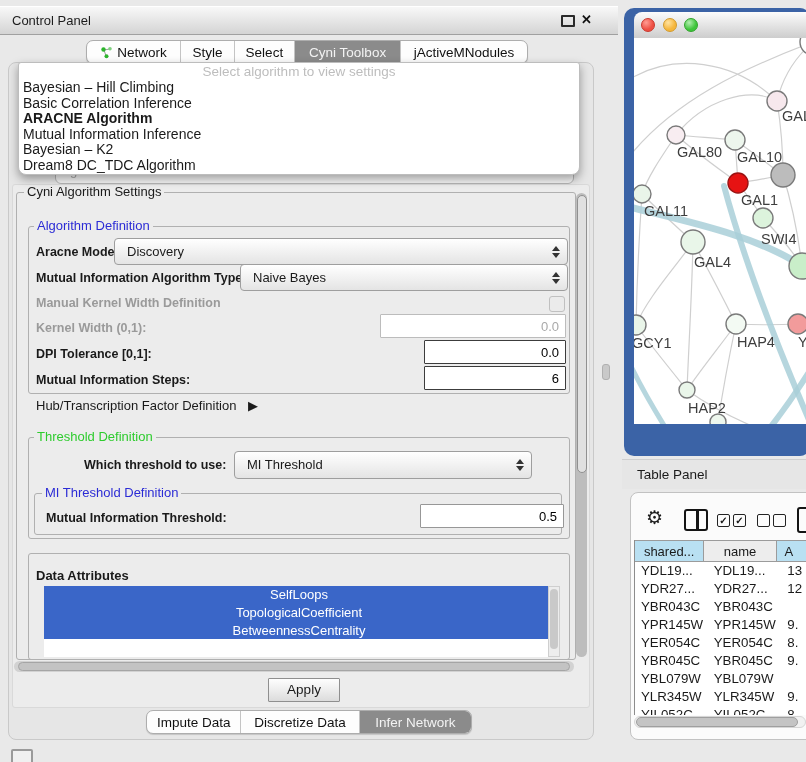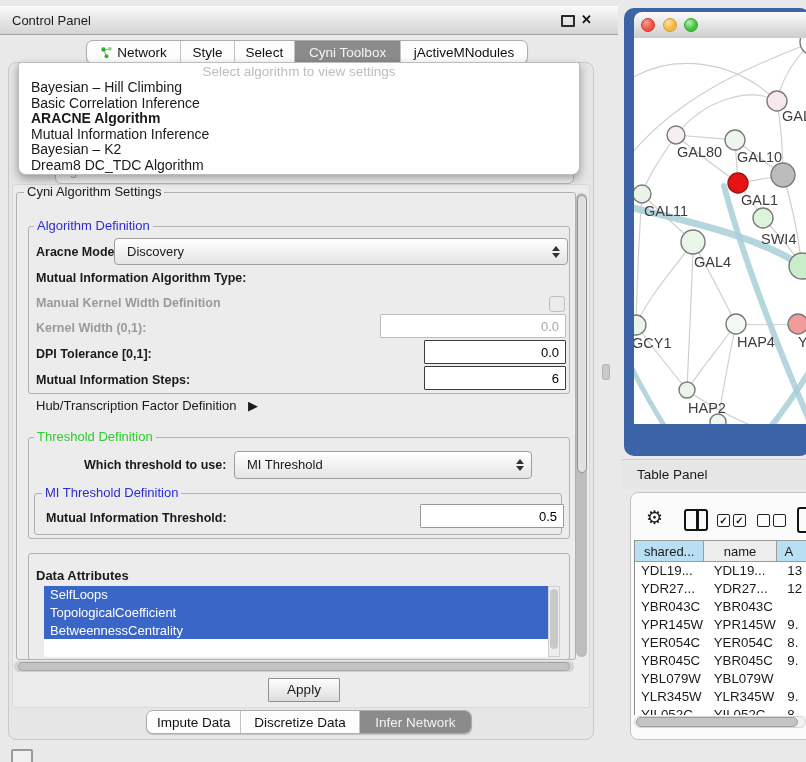--- a/index.html
+++ b/index.html
@@ -15,21 +15,21 @@
   .tabgroup{display:flex;border:1px solid #adadad;border-radius:7px;overflow:hidden;background:#fdfdfd;
             box-shadow:0 1px 1px rgba(0,0,0,.15);}
   .tabseg{display:flex;align-items:center;justify-content:center;font-size:13.5px;color:#111;
           border-right:1px solid #c4c4c4;gap:4px;}
   .tabseg:last-child{border-right:none;}
   .tabseg.sel{background:#8b8b8b;color:#f3f3f3;}
   
   .popup{background:#fff;border:1px solid #bdbdbd;border-radius:3px 3px 8px 8px;
          box-shadow:0 4px 10px rgba(0,0,0,.35);z-index:9;}
   .dd-ph{font-size:13.5px;color:#bdbdbd;text-align:center;height:17px;line-height:17px;}
-  .dd-item{font-size:14px;height:15.6px;line-height:15.6px;padding-left:12px;white-space:nowrap;}
+  .dd-item{font-size:14px;height:15.6px;line-height:15.6px;padding-left:4px;white-space:nowrap;}
   .dd-item.bold{font-weight:bold;}
   
   .outer{background:#e6e6e6;border:1px solid #c9c9c9;border-radius:8px;z-index:1;}
   .inner{background:#ececec;border:1px solid #d9d9d9;border-radius:3px;z-index:2;}
   .gbox{border:1px solid #b0b0b0;border-radius:3px;z-index:3;}
   .gtitle{position:absolute;background:#ececec;padding:0 3px;font-size:13px;line-height:14px;z-index:4;white-space:nowrap;}
   .blue{color:#2b2bd5;} .green{color:#2ecc2e;}
   .flabel{font-size:12.5px;font-weight:bold;z-index:4;white-space:nowrap;}
   .flabel.dis{color:#9a9a9a;}
   .combo{background:linear-gradient(#ffffff,#e4e4e4);border:1px solid #9e9e9e;border-radius:4px;
@@ -39,21 +39,21 @@
   .spin:before,.spin:after{content:"";position:absolute;left:0;border-left:4px solid transparent;border-right:4px solid transparent;}
   .spin:before{top:1px;border-bottom:5px solid #333;}
   .spin:after{bottom:1px;border-top:5px solid #333;}
   .tfield{position:absolute;background:#fff;font-size:13px;text-align:right;padding:0 6px;box-sizing:border-box;z-index:4;
           font-family:"Liberation Sans",sans-serif;}
   .tfield.dark{border:1.5px solid #3c3c3c;border-radius:1px;}
   .tfield.lite{border:1px solid #bcbcbc;color:#a9a9a9;border-radius:1px;}
   .tfield.mid{border:1px solid #979797;border-radius:1px;}
   .cbox{background:#ebebeb;border:1px solid #c0c0c0;border-radius:3px;z-index:4;}
   .list{background:#fff;overflow:hidden;z-index:4;}
-  .litem{height:17.8px;line-height:17.8px;font-size:13px;color:#fff;background:#3a66c8;padding-left:6px;}
+  .litem{height:17.8px;line-height:17.8px;font-size:13px;color:#fff;background:#3a66c8;padding-left:6px;text-align:center;}
   .sbar-v{background:#bdbdbd;border-radius:6px;z-index:4;}
   .sthumb{background:#e0e0e0;border:1px solid #909090;border-radius:5px;z-index:5;}
   .sbar-h{background:#d2d2d2;border-radius:6px;z-index:4;}
   .button{background:linear-gradient(#fefefe,#dcdcdc);border:1px solid #8f8f8f;border-radius:1px;
           font-size:13.5px;text-align:center;z-index:4;}
   
   .netwin{background:#3b63a6;border-radius:10px;}
   .nettitle{background:linear-gradient(#fcfcfc,#cdcdcd);border-bottom:1px solid #888;border-radius:8px 0 0 0;}
   .light{width:14px;height:14px;border-radius:50%;box-sizing:border-box;}
   .l-red{background:radial-gradient(circle at 35% 30%,#ff9d93,#ee5044 60%);border:1px solid #c9372c;}
@@ -138,20 +138,24 @@
   <div class="abs gbox" style="left:28px;top:226px;width:540px;height:166px;"></div>
   <span class="gtitle blue" style="left:34px;top:219px;">Algorithm Definition</span>
 
   <span class="abs flabel" style="left:36px;top:245px;">Aracne Mode:</span>
   <div class="abs combo" style="left:114px;top:238px;width:452px;height:25px;">
     <span class="cval">Discovery</span>
     <span class="spin"></span>
   </div>
 
   <span class="abs flabel" style="left:36px;top:271px;">Mutual Information Algorithm Type:</span>
+  <div class="abs combo" style="left:240px;top:264px;width:326px;height:25px;">
+    <span class="cval">Naive Bayes</span>
+    <span class="spin"></span>
+  </div>
 
   <span class="abs flabel dis" style="left:36px;top:296px;">Manual Kernel Width Definition</span>
   <div class="abs cbox" style="left:549px;top:296px;width:14px;height:14px;"></div>
 
   <span class="abs flabel dis" style="left:36px;top:321px;">Kernel Width (0,1):</span>
   <input class="tfield lite" style="left: 380px; top: 314px; width: 186px; height: 24px;" value="0.0">
 
   <span class="abs flabel" style="left:36px;top:347px;">DPI Tolerance [0,1]:</span>
   <input class="tfield dark" style="left: 424px; top: 340px; width: 142px; height: 24px;" value="0.0">
 

